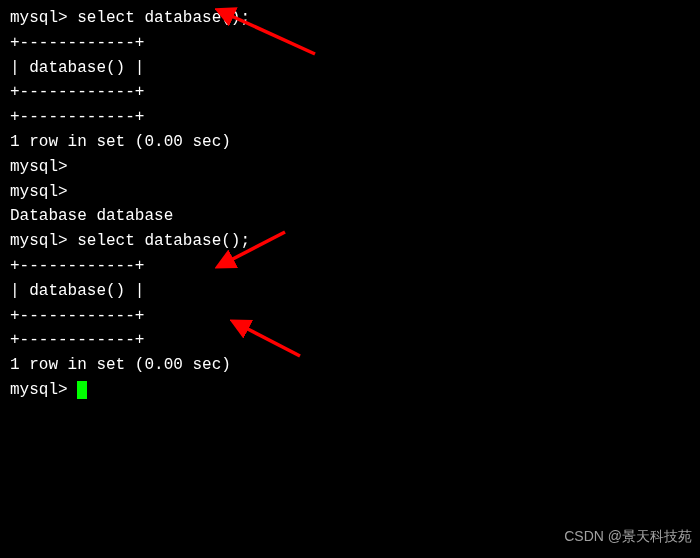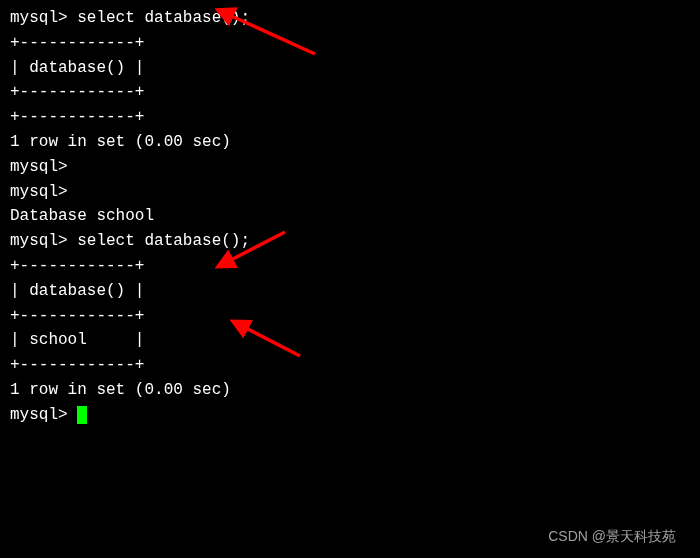--- a/index.html
+++ b/index.html
@@ -32,46 +32,45 @@
       height: 18px;
       vertical-align: text-bottom;
     }
     .arrow {
       position: absolute;
       pointer-events: none;
     }
     .watermark {
       position: absolute;
       bottom: 10px;
-      right: 24px;
+      right: 8px;
       color: #bdbdbd;
       font-family: Arial, sans-serif;
       font-size: 14px;
       opacity: 0.85;
     }
   </style>
 </head>
 <body>
 
 <div>
   <div class="line">mysql&gt; select database();</div>
   <div class="line">+------------+</div>
   <div class="line">| database() |</div>
   <div class="line">+------------+</div>
   <div class="line">+------------+</div>
   <div class="line">1 row in set (0.00 sec)</div>
   <div class="line"></div>
   <div class="line">mysql&gt;</div>
   <div class="line">mysql&gt;</div>
-  <div class="line">Database school</div>
+  <div class="line">Database database</div>
   <div class="line">mysql&gt; select database();</div>
   <div class="line">+------------+</div>
   <div class="line">| database() |</div>
   <div class="line">+------------+</div>
-  <div class="line">| school     |</div>
   <div class="line">+------------+</div>
   <div class="line">1 row in set (0.00 sec)</div>
   <div class="line"></div>
   <div class="prompt"><span>mysql&gt; </span><span class="cursor"></span></div>
 </div>
 
 <svg class="arrow" style="left:215px; top:2px;" width="110" height="60">
   <defs>
     <marker id="ah1" markerWidth="10" markerHeight="10" refX="2" refY="3" orient="auto">
       <polygon points="0,0 6,3 0,6" fill="#ff0000"></polygon>

